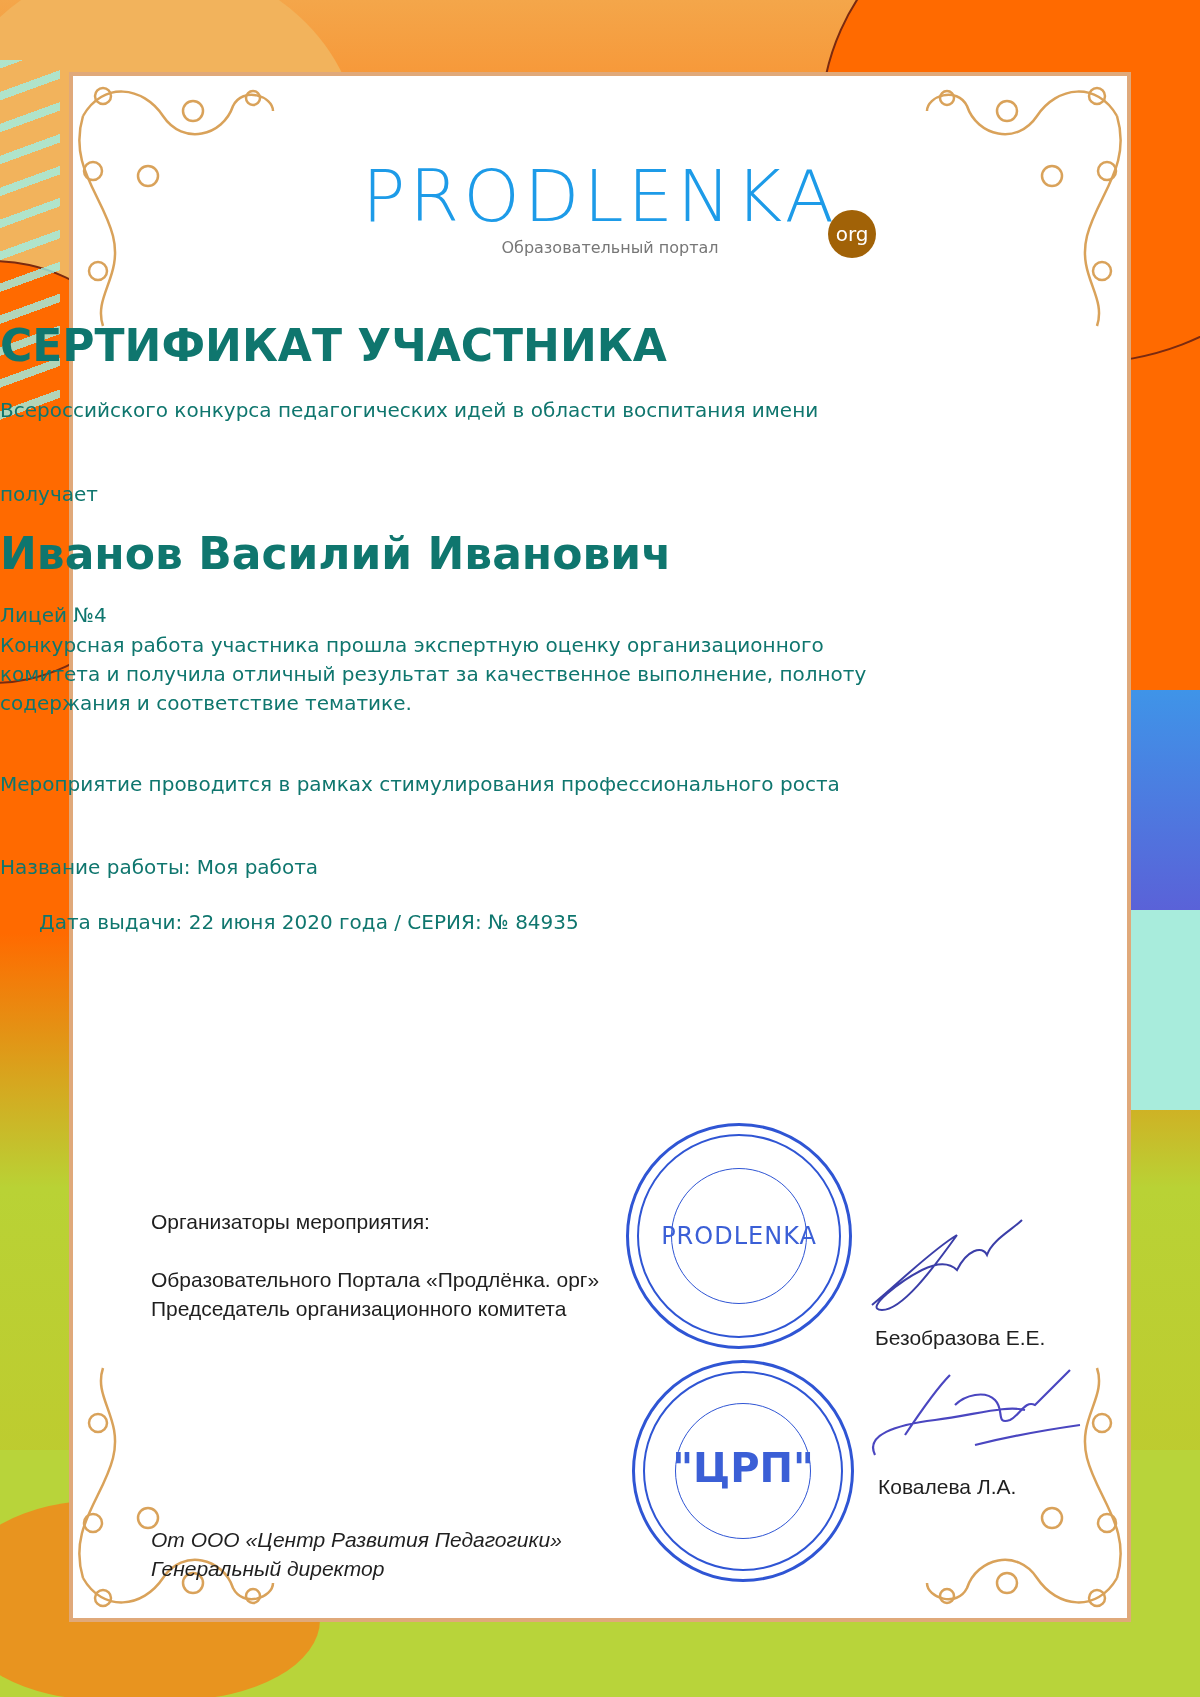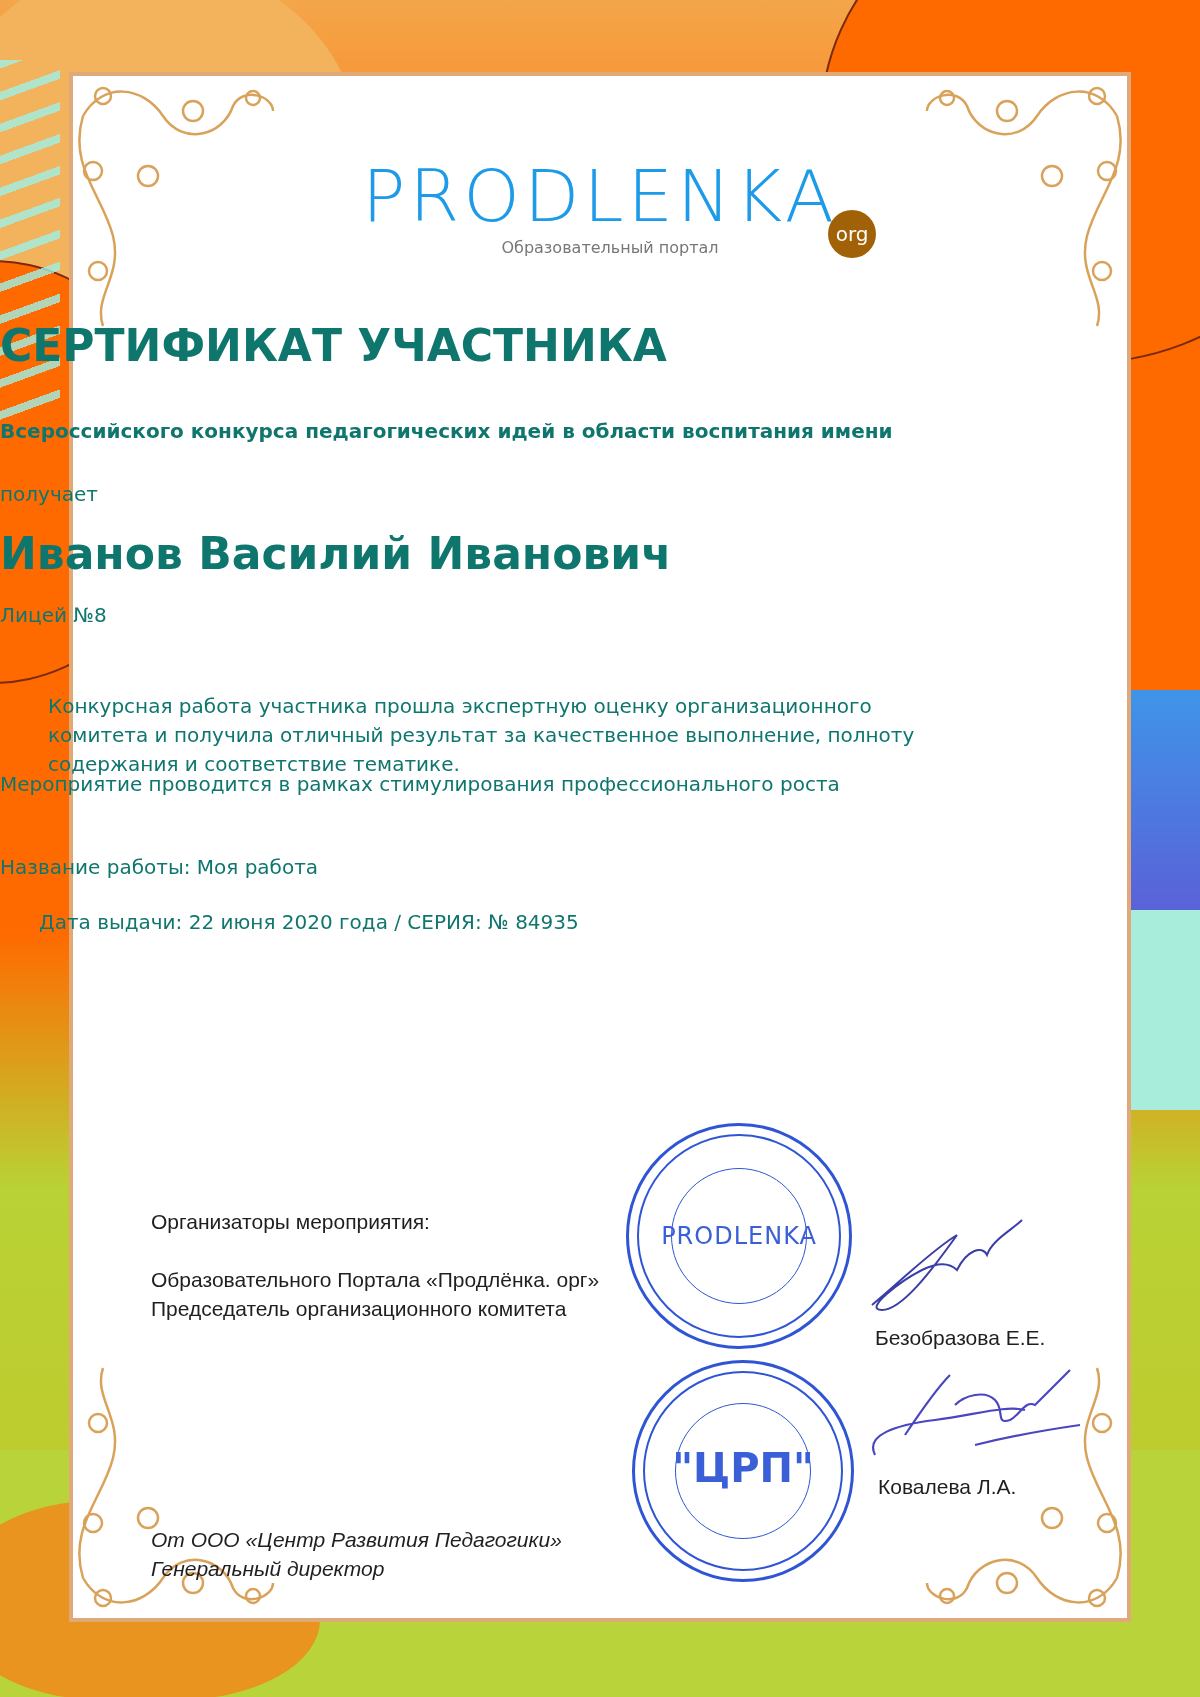--- a/index.html
+++ b/index.html
@@ -9,26 +9,26 @@
   .blob{position:absolute;border-radius:50%;}
   .paper{position:absolute;left:69px;top:72px;width:1062px;height:1550px;background:#ffffff;
       border:4px solid #e0a97a;box-shadow:inset 0 0 28px 10px rgba(255,255,255,1);box-sizing:border-box;}
   .corner{position:absolute;width:210px;height:260px;}
   .logo{position:absolute;top:160px;left:0;width:1200px;text-align:center;}
   .logo-word{font-family:"DejaVu Sans",sans-serif;font-weight:300;font-size:72px;letter-spacing:4px;color:#1d9be8;line-height:1;display:inline-block;position:relative;}
   .org{position:absolute;right:-38px;top:50px;width:48px;height:48px;border-radius:50%;background:#a16207;color:#fff;font-size:20px;line-height:48px;text-align:center;font-weight:normal;letter-spacing:0}
   .logo-sub{color:#777;font-size:16px;margin-top:6px;margin-left:20px;}
   .center{position:absolute;left:0;width:994px;text-align:left;color:#0f766e;}
   .title{top:320px;font-weight:bold;font-size:44px;}
-  .event{top:417px;font-weight:bold;font-size:20px;line-height:29px;}
+  .event{top:396px;font-weight:normal;font-size:20px;line-height:29px;}
   .receives{top:482px;font-size:20px;}
   .name{top:528px;font-weight:bold;font-size:44px;}
   .org-name{top:603px;font-size:20px;}
   .para{font-size:20px;line-height:29px;}
-  .p1{top:692px;margin-left:48px;}
+  .p1{top:631px;}
   .p2{top:770px;}
   .work{top:855px;font-size:20px;}
   .date{top:910px;font-size:20px;padding-left:39px;}
   .sig-text{position:absolute;color:#1f1f1f;font-family:"Liberation Sans",sans-serif;font-size:21px;line-height:29px;}
   .stamp{position:absolute;border-radius:50%;border:3px solid #2f55d4;box-sizing:border-box;}
 </style>
 </head>
 <body>
 
 <div class="bg">
@@ -100,21 +100,21 @@
   </div>
   <div class="logo-sub">Образовательный портал</div>
 </div>
 
 <div class="center title">СЕРТИФИКАТ УЧАСТНИКА</div>
 <div class="center event">
   <div>Всероссийского конкурса педагогических идей в области воспитания имени</div>
 </div>
 <div class="center receives">получает</div>
 <div class="center name">Иванов Василий Иванович</div>
-<div class="center org-name">Лицей №8</div>
+<div class="center org-name">Лицей №4</div>
 <div class="center para p1">
   <div>Конкурсная работа участника прошла экспертную оценку организационного</div>
   <div>комитета и получила отличный результат за качественное выполнение, полноту</div>
   <div>содержания и соответствие тематике.</div>
 </div>
 <div class="center para p2">
   <div>Мероприятие проводится в рамках стимулирования профессионального роста</div>
 </div>
 <div class="center work">Название работы: Моя работа</div>
 <div class="center date">Дата выдачи: 22 июня 2020 года / СЕРИЯ: № 84935</div>

